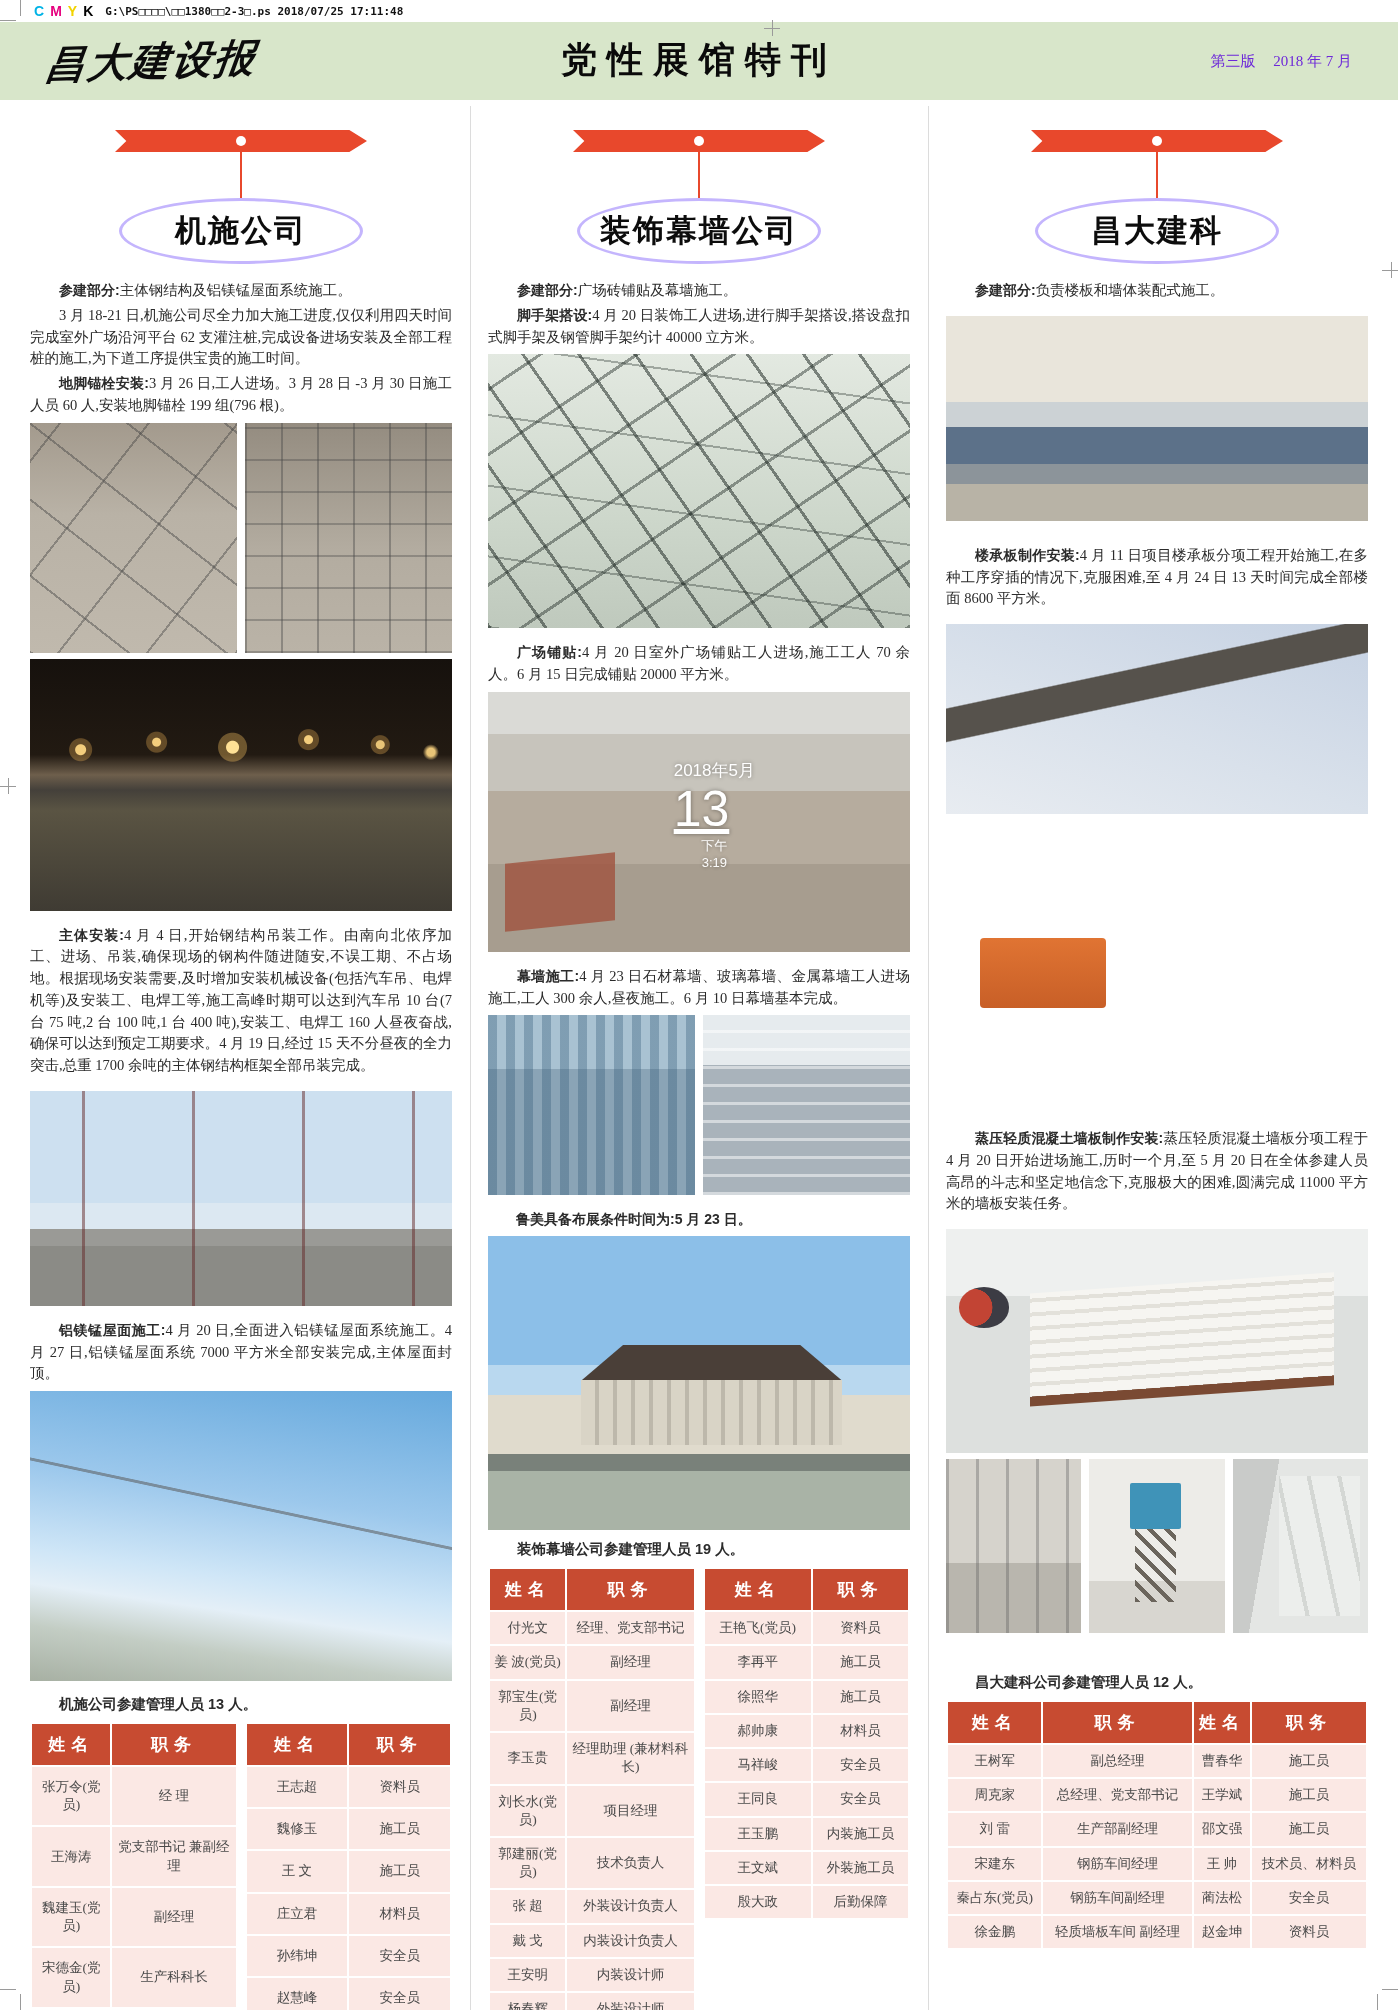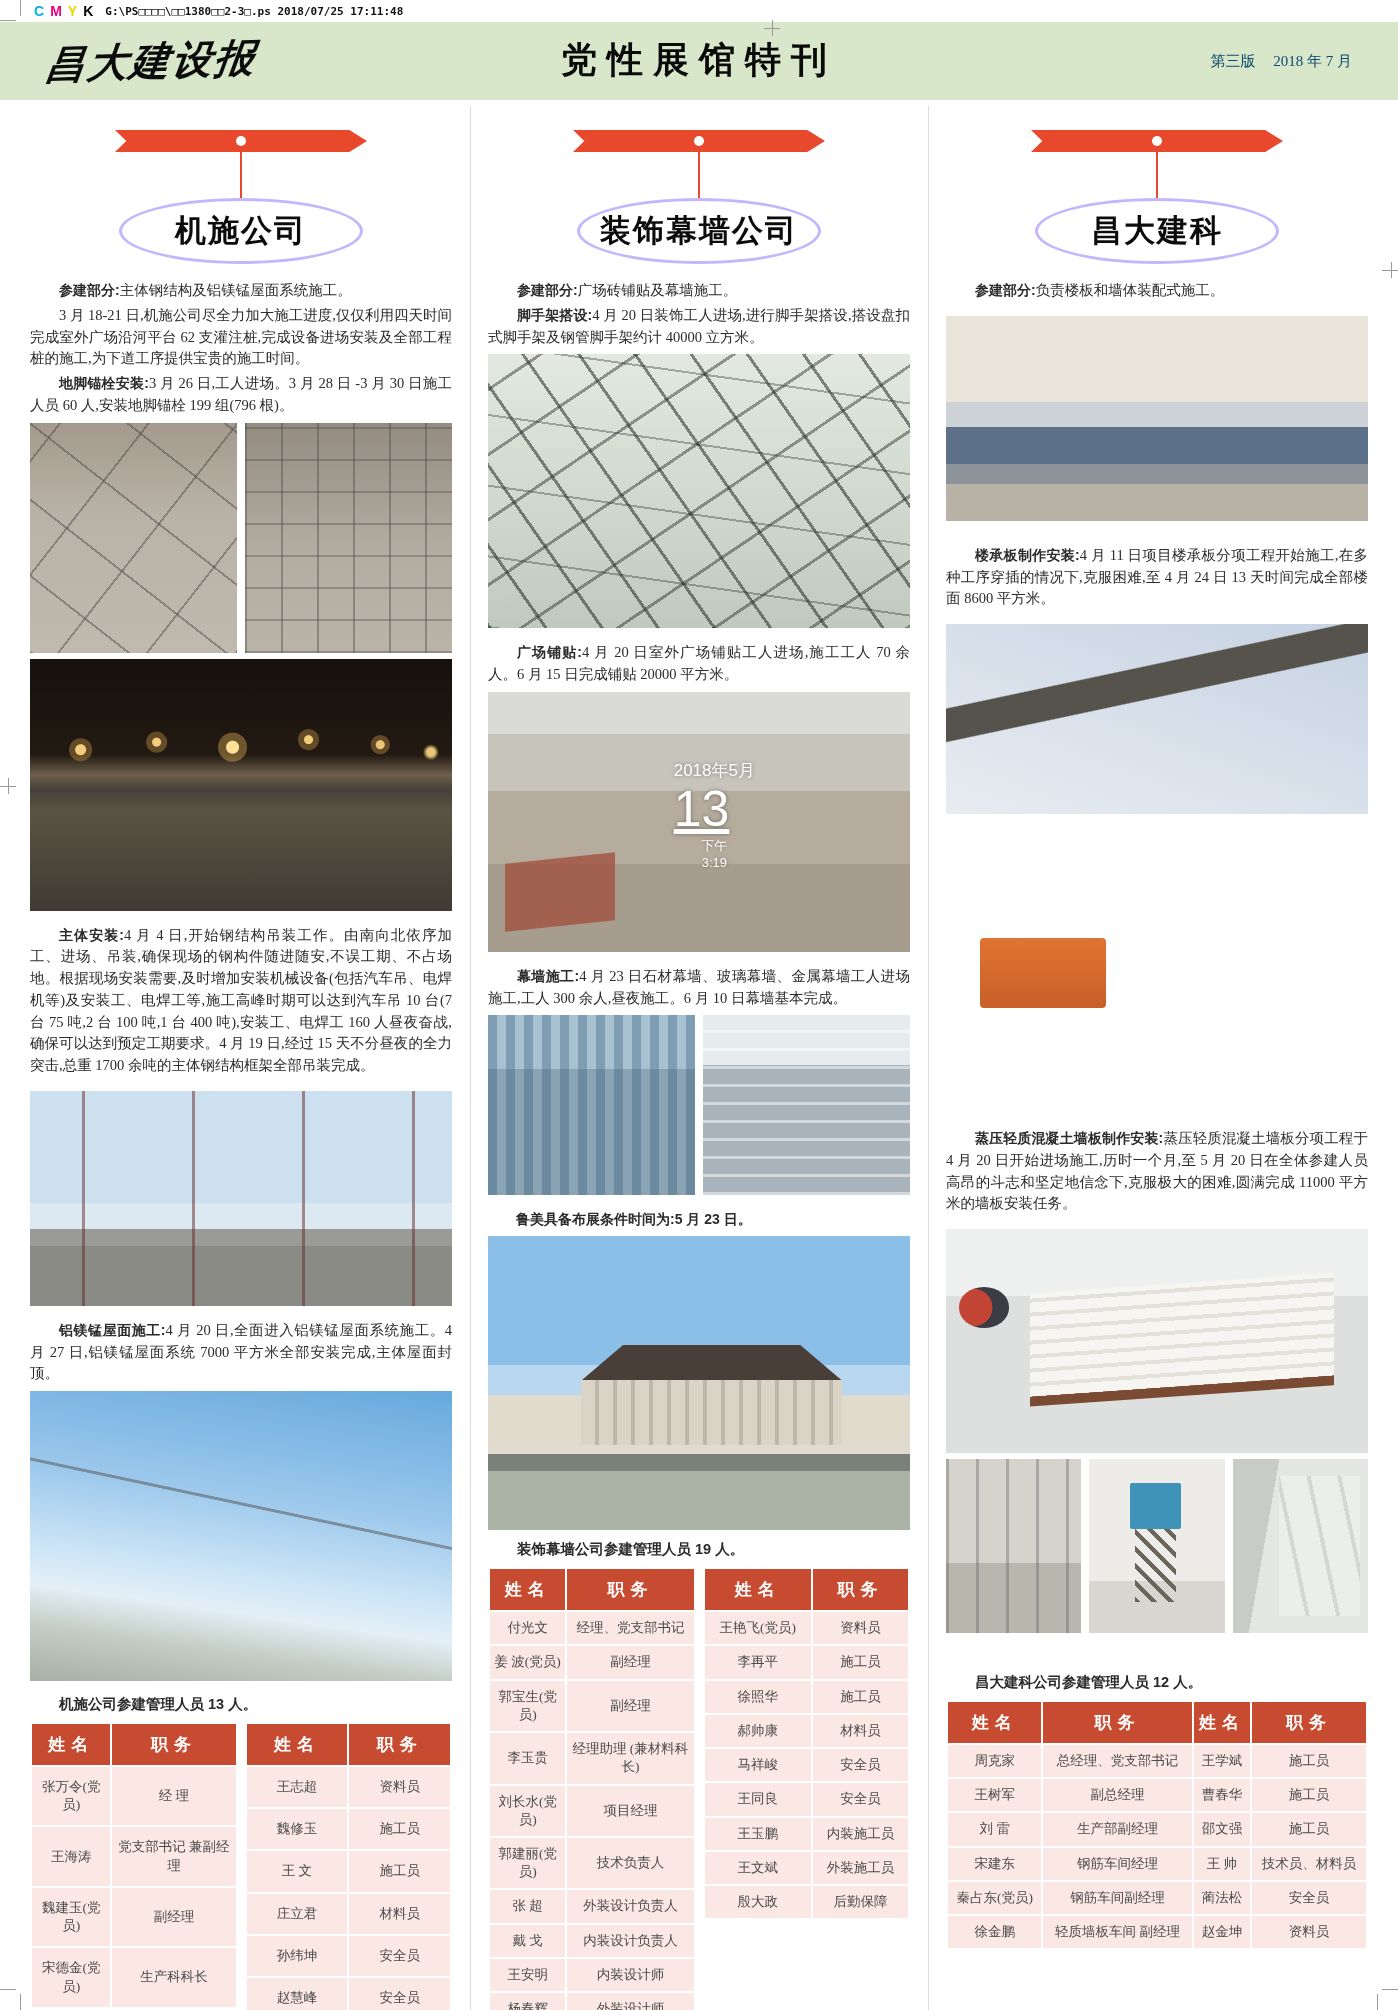--- a/index.html
+++ b/index.html
@@ -10,21 +10,21 @@
             font-family:"DejaVu Sans Mono",monospace;font-size:11px;font-weight:bold;}
   .cmyk{font-size:14px;font-weight:900;font-family:"Liberation Sans",sans-serif;}
   .cmyk.c{color:#00b3e6}.cmyk.m{color:#e6007e}.cmyk.y{color:#f2d300}.cmyk.k{color:#000}
   .fileinfo{color:#111;margin-left:6px;letter-spacing:0;}
   
   .masthead{position:relative;height:78px;background:#d8e6ca;display:flex;align-items:center;padding:0 46px;}
   .logo{font-size:40px;font-weight:bold;font-style:italic;transform:skewX(-9deg) rotate(-2deg);
         letter-spacing:2px;color:#0c0c0c;}
   .mtitle{position:absolute;left:50%;top:50%;transform:translate(-50%,-52%);margin:0;
           font-family:"Liberation Sans",sans-serif;font-weight:900;font-size:36px;letter-spacing:10px;color:#0a0a0a;}
-  .edition{margin-left:auto;font-size:15px;color:#0c4a6e;}
+  .edition{margin-left:auto;font-size:15px;color:#6d28d9;}
   .edition span{margin-left:14px;}
   
   .body3{position:relative;display:grid;grid-template-columns:repeat(3,1fr);column-gap:36px;
          padding:26px 30px 20px;}
   .body3::before,.body3::after{content:"";position:absolute;top:6px;bottom:6px;width:1px;background:#dcdcdc;}
   .body3::before{left:470px}.body3::after{left:928px}
   .col{min-width:0;}
   
   .badge{display:flex;flex-direction:column;align-items:center;margin:4px auto 16px;}
   .ribbon{position:relative;width:252px;height:22px;background:#e8482c;
@@ -429,29 +429,29 @@
             <tr>
           <th>姓名</th>
           <th>职务</th>
           <th>姓名</th>
           <th>职务</th>
         </tr>
           </thead>
         <tbody>
 
         <tr>
+            <td>王树军</td>
+            <td>副总经理</td>
+            <td>曹春华</td>
+            <td>施工员</td>
+          </tr>
+            <tr>
             <td>周克家</td>
             <td>总经理、党支部书记</td>
             <td>王学斌</td>
-            <td>施工员</td>
-          </tr>
-            <tr>
-            <td>王树军</td>
-            <td>副总经理</td>
-            <td>曹春华</td>
             <td>施工员</td>
           </tr>
             <tr>
             <td>刘  雷</td>
             <td>生产部副经理</td>
             <td>邵文强</td>
             <td>施工员</td>
           </tr>
             <tr>
             <td>宋建东</td>

